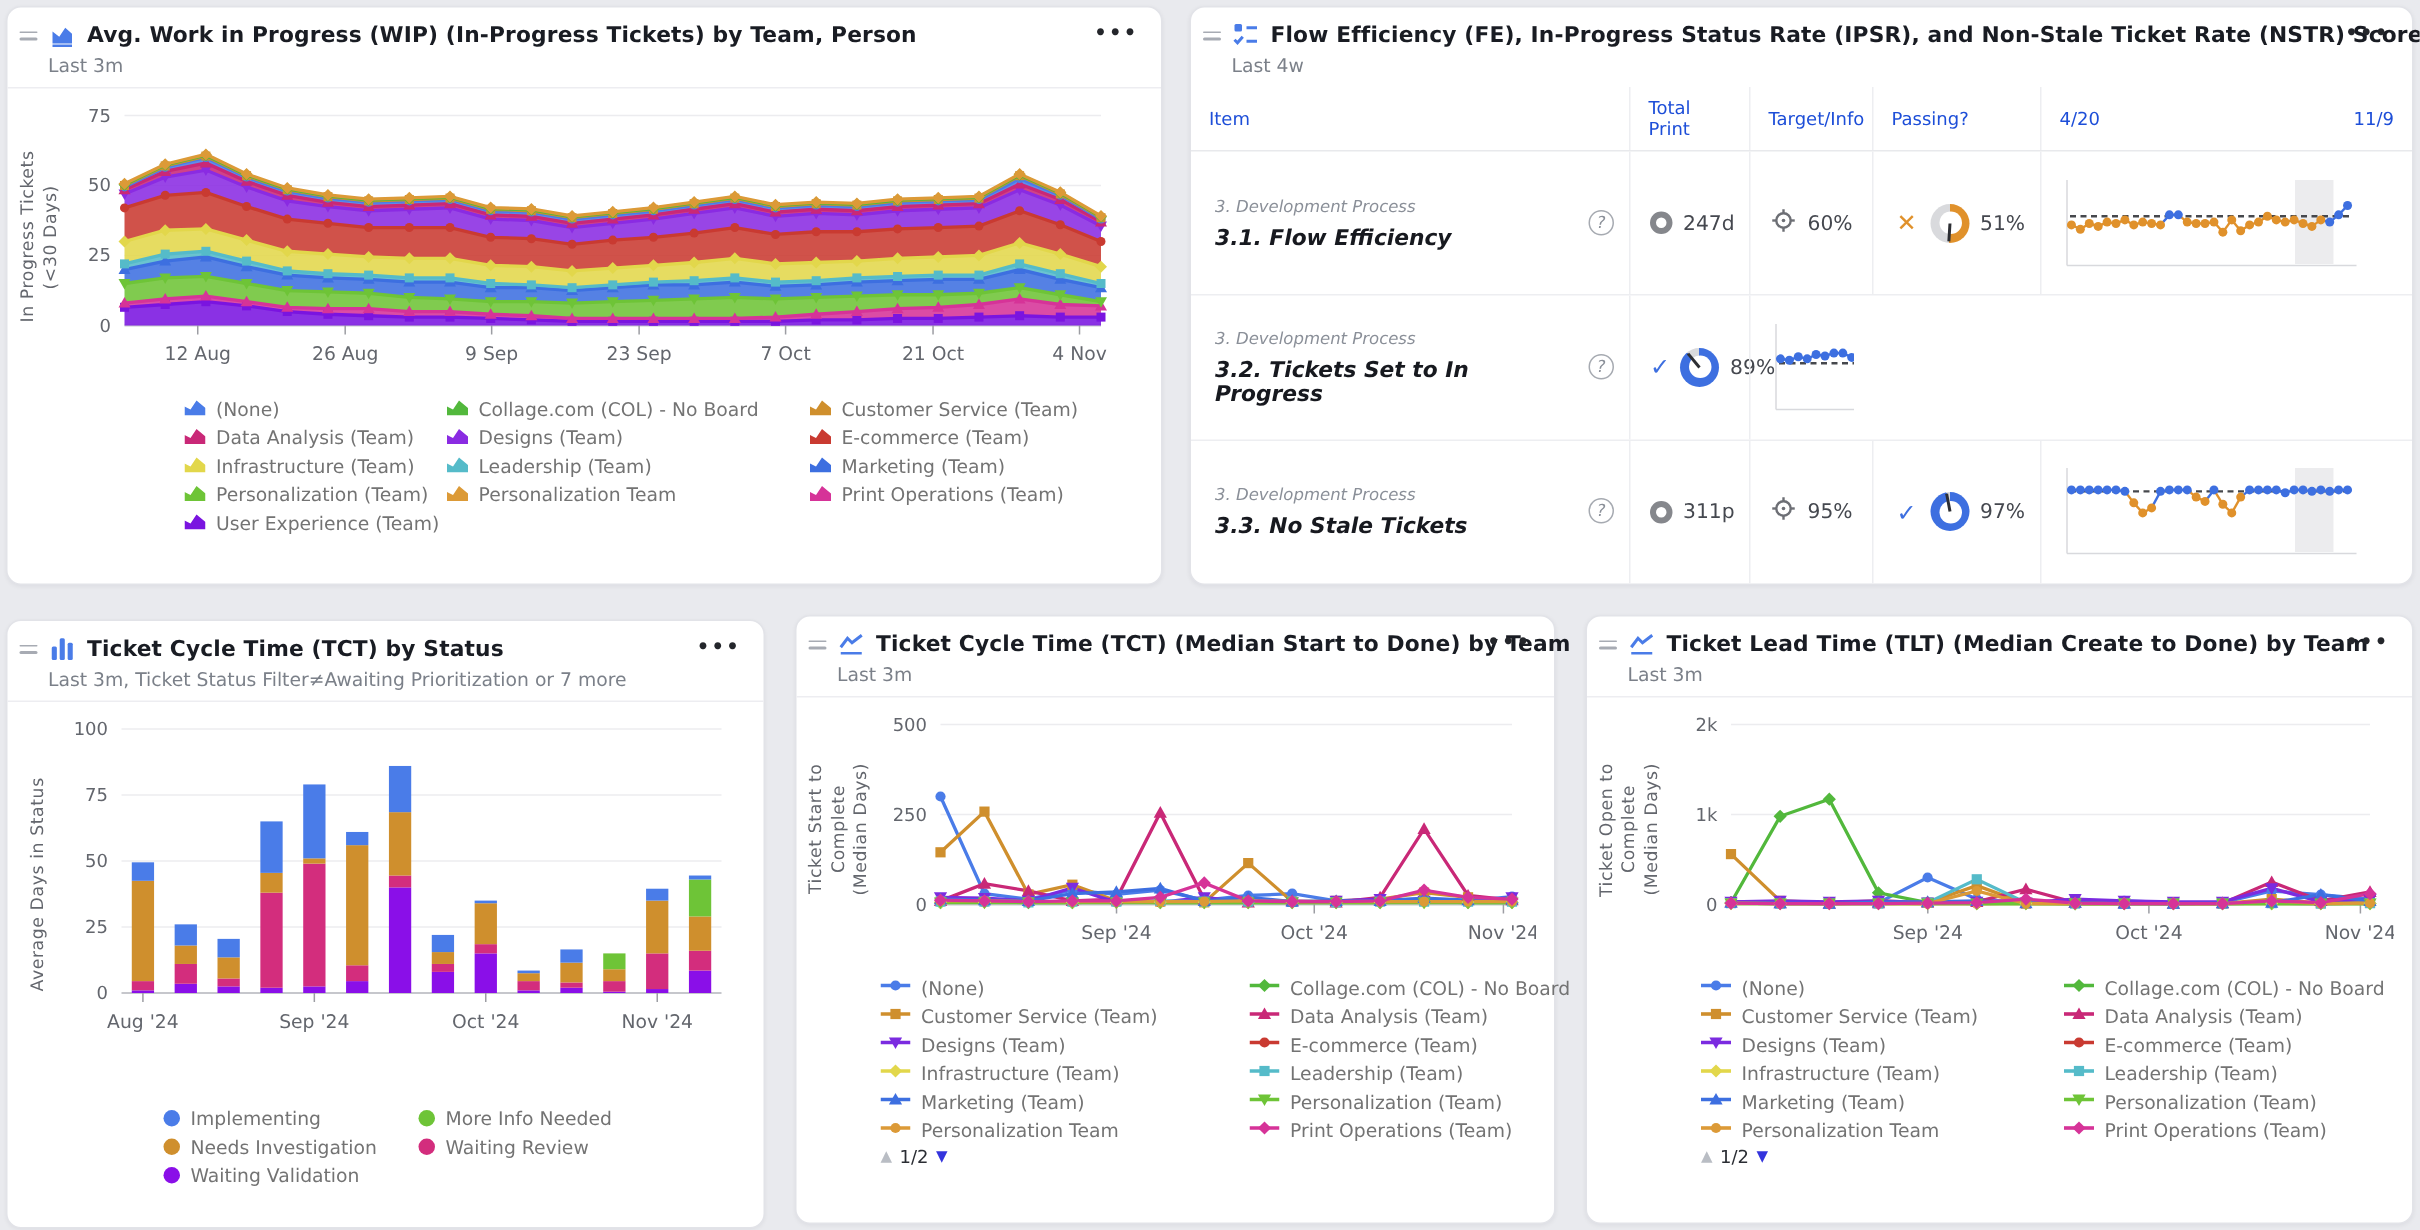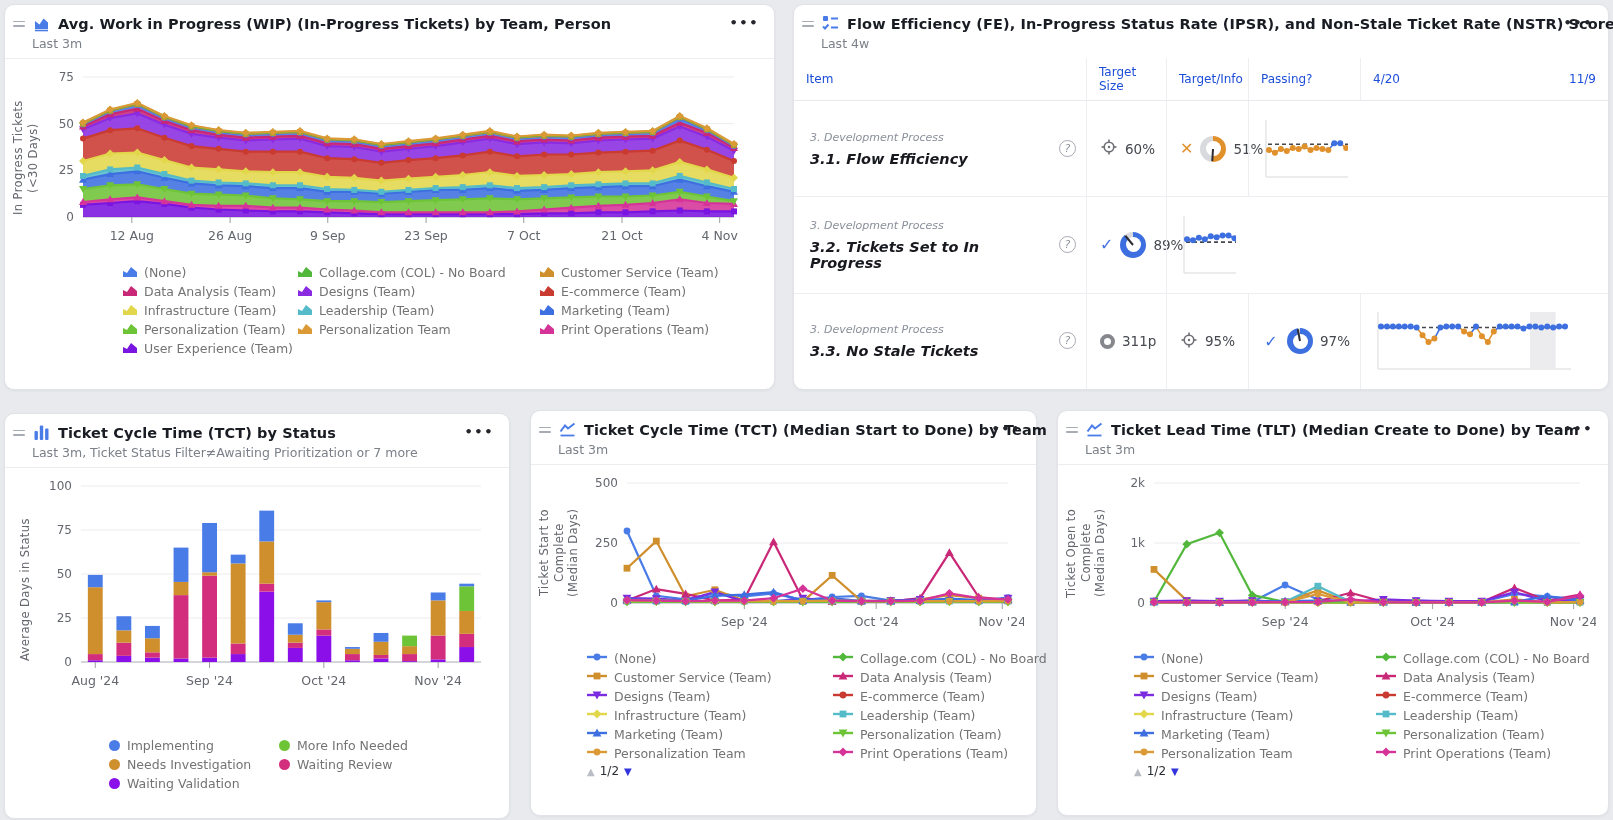--- a/index.html
+++ b/index.html
@@ -543,36 +543,40 @@
           </svg>
       </span>
       <span class="ptitle">Flow Efficiency (FE), In-Progress Status Rate (IPSR), and Non-Stale Ticket Rate (NSTR) Scorecard</span>
       <span class="pmenu">•••</span>
     </div>
     <div class="psub">Last 4w</div>
   </div>
   <div class="stable">
     <div class="shead">
       <div class="scell">Item</div>
-      <div class="scell">Target Size</div>
+      <div class="scell">Total Print</div>
       <div class="scell">Target/Info</div>
       <div class="scell">Passing?</div>
       <div class="scell">
           <span class="hd-split">
             <span>4/20</span>
             <span>11/9</span>
           </span>
         </div>
     </div>
     <div id="scorecard-body" style="flex:1;display:flex;flex-direction:column;">
         <div class="srow" style="flex: 1 1 0%;">
           <div class="scell c-item">
             <div class="sec">3. Development Process</div>
             <div class="sname">3.1. Flow Efficiency</div>
             <span class="help">?</span>
+          </div>
+          <div class="scell c-val">
+            <span class="ring"></span>
+            <span>247d</span>
           </div>
           <div class="scell c-val">
             <span><svg width="18" height="18" viewBox="0 0 18 18">
                 <circle cx="9" cy="9" r="4.8" fill="none" stroke="#6d6f75" stroke-width="1.6"></circle>
                 <line x1="9" y1="1.5" x2="9" y2="4.6" stroke="#6d6f75" stroke-width="1.6"></line>
                 <line x1="9" y1="13.4" x2="9" y2="16.5" stroke="#6d6f75" stroke-width="1.6"></line>
                 <line x1="1.5" y1="9" x2="4.6" y2="9" stroke="#6d6f75" stroke-width="1.6"></line>
                 <line x1="13.4" y1="9" x2="16.5" y2="9" stroke="#6d6f75" stroke-width="1.6"></line>
                 <circle cx="9" cy="9" r="1.2" fill="#6d6f75"></circle>
               </svg></span>

